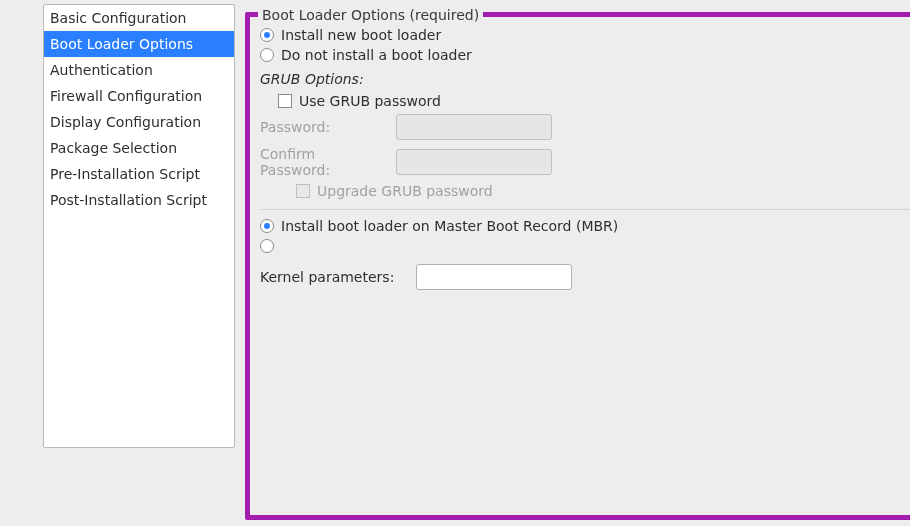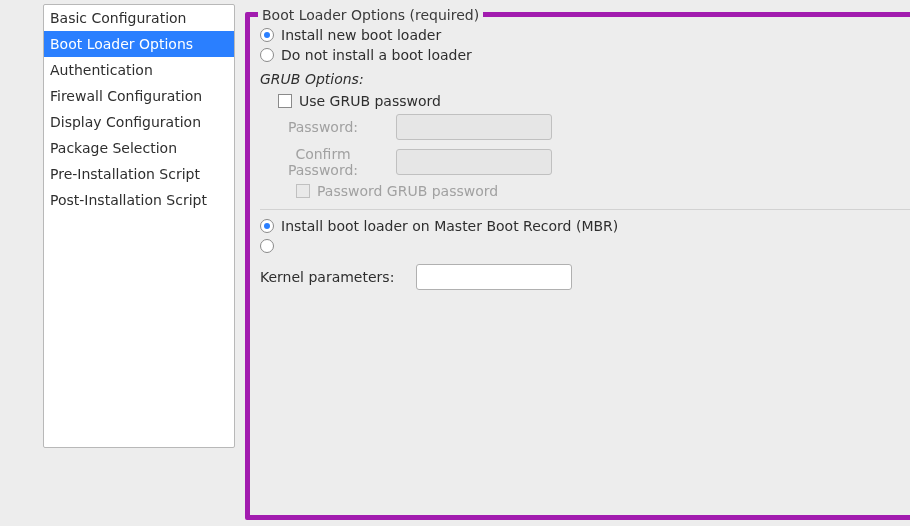--- a/index.html
+++ b/index.html
@@ -115,21 +115,21 @@
   .indent-1 { padding-left: 18px; }
   .indent-2 { padding-left: 36px; }
   .form-row {
     display: flex;
     align-items: center;
     gap: 10px;
     padding: 3px 0;
   }
   .form-label {
     width: 126px;
-    text-align: center;
+    text-align: left;
     color: #a1a1a1;
   }
   .text-input {
     width: 156px;
     height: 26px;
     border: 1px solid #c0c0c0;
     border-radius: 3px;
     background: #e6e6e6;
     padding: 2px 6px;
     font-family: inherit;
@@ -191,21 +191,21 @@
         <span class="form-label">Password:</span>
         <input type="password" class="text-input" disabled="" value="" style="">
       </div>
       <div class="form-row indent-2">
         <span class="form-label">Confirm Password:</span>
         <input type="password" class="text-input" disabled="" value="" style="">
       </div>
 
       <div class="checkbox indent-2">
         <input type="checkbox" class="checkbox-input" disabled="" style="">
-        <span class="disabled-text">Password GRUB password</span>
+        <span class="disabled-text">Upgrade GRUB password</span>
       </div>
 
       <hr class="divider">
 
       <div class="radio">
         <input type="radio" name="loc" class="radio-input" checked="" style="">
         <span>Install boot loader on Master Boot Record (MBR)</span>
       </div>
       <div class="radio">
         <input type="radio" name="loc" class="radio-input" style="">

